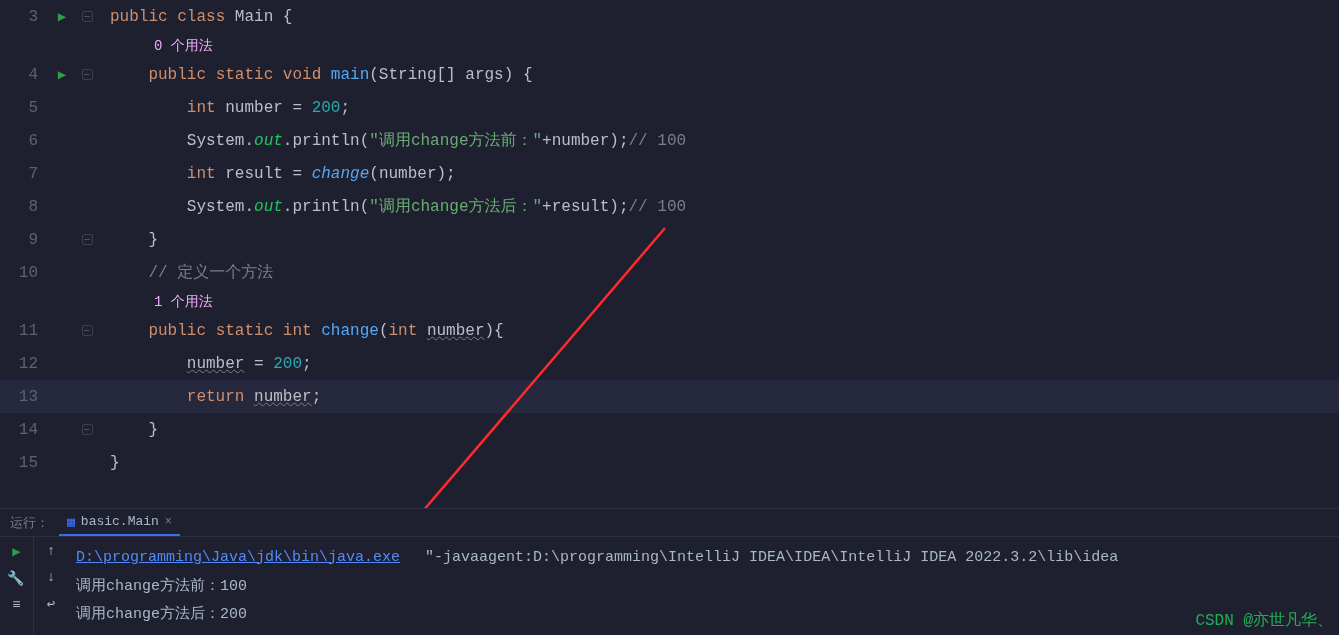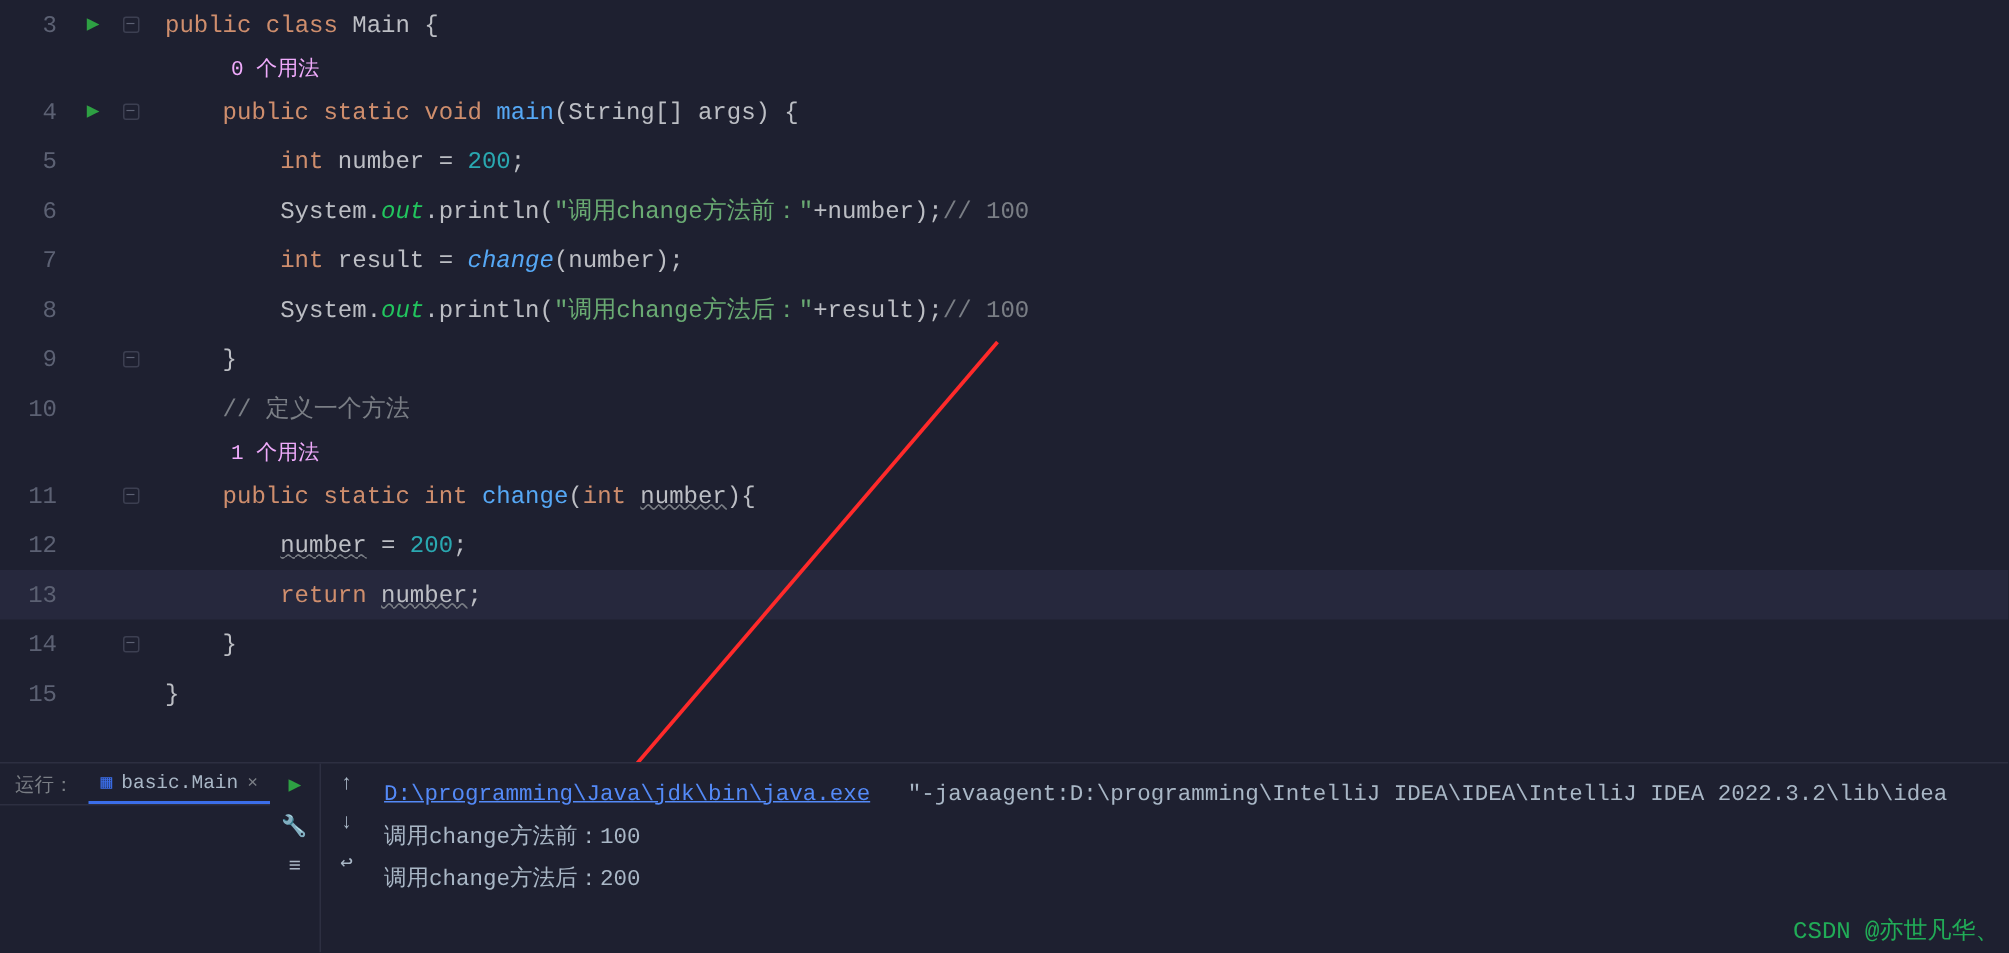--- a/index.html
+++ b/index.html
@@ -34,21 +34,21 @@
 .punct { color:#bcbec4; }
 .id { color:#bcbec4; }
 .underline { text-decoration:underline wavy #7a7e85; text-decoration-thickness:1px; }
 .line-hl { background:#26283d; }
 .run-icon { color:#2ea043; font-size:14px; }
 .fold-icon { color:#5c6173; font-size:11px; border:1px solid #3c3f51; border-radius:2px; width:11px; height:11px; display:flex; align-items:center; justify-content:center; line-height:0; }
 
 .console {
   position:absolute; left:0; right:0; bottom:0; height:127px;
   border-top:1px solid #2d2f41; background:#1e2030;
-  display:flex; flex-direction:row;
+  display:flex; flex-direction:column;
 }
 .tabbar { height:28px; display:flex; align-items:center; border-bottom:1px solid #2d2f41; font-size:13px; color:#a9b7c6; }
 .tabbar .label { padding:0 10px; color:#7a7e85; }
 .tab { display:flex; align-items:center; gap:6px; padding:0 8px; height:100%; border-bottom:2px solid #3b6eea; }
 .tab-icon { color:#3b6eea; }
 .tab-close { color:#7a7e85; font-size:12px; }
 .console-body { flex:1; display:flex; }
 .tool-col { width:34px; border-right:1px solid #2d2f41; display:flex; flex-direction:column; align-items:center; padding-top:6px; gap:10px; color:#a9b7c6; font-size:14px; }
 .nav-col { width:34px; display:flex; flex-direction:column; align-items:center; padding-top:6px; gap:10px; color:#a9b7c6; font-size:14px; }
 .out { flex:1; padding:6px 8px; font-family:"Consolas","Courier New",monospace; font-size:15px; overflow:hidden; }

